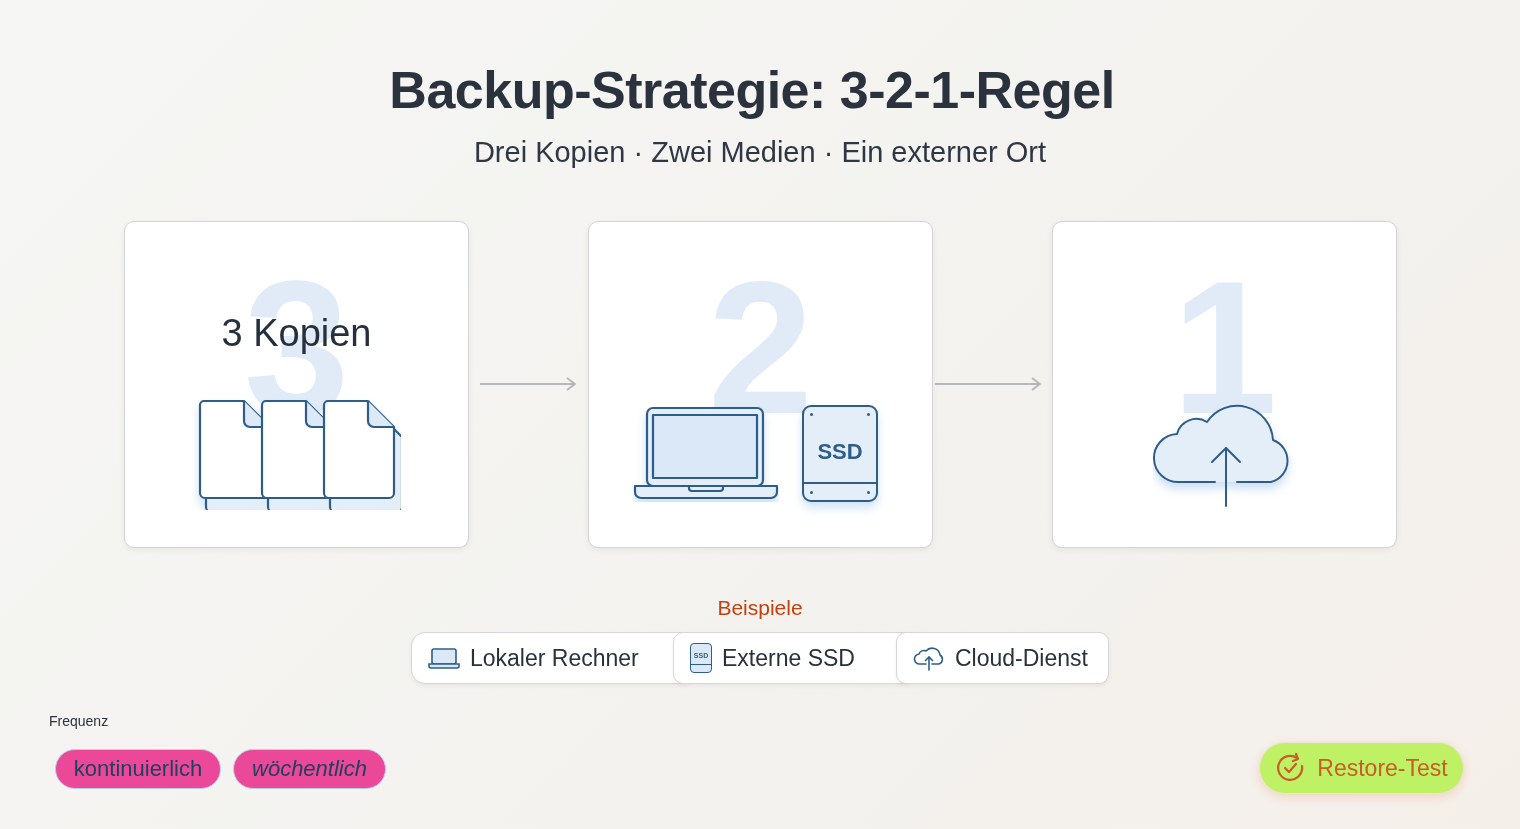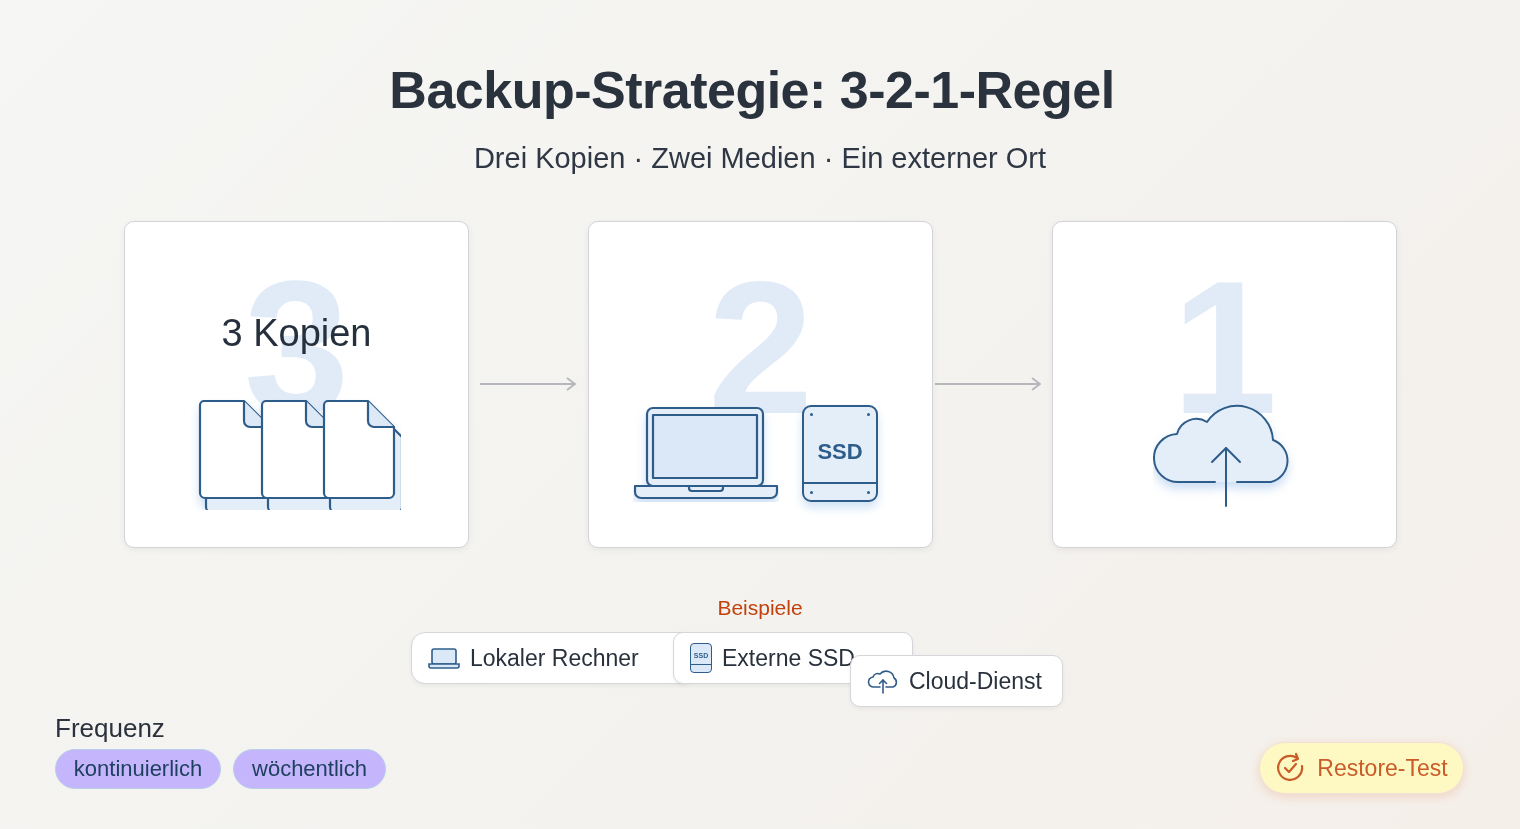--- a/index.html
+++ b/index.html
@@ -8,21 +8,21 @@
     background: linear-gradient(135deg, #f6f6f4 0%, #f3f2ef 60%, #f5efe9 100%);
     font-family: "Liberation Sans", "DejaVu Sans", sans-serif;
     color:#27303d;
   }
   .title {
     position:absolute; left:0; right:16px; top:60px; text-align:center;
     font-size:52px; font-weight:bold; color:#2a323e; letter-spacing:-0.5px;
   }
   .subtitle {
     position:absolute; left:0; right:0; top:136px; text-align:center;
-    font-size:29px; color:#2f3744;margin-top:6px;
+    font-size:29px; color:#2f3744;
   }
   .card {
     position:absolute; top:221px; width:343px; height:325px;
     background:#fff; border:1.5px solid #d3d4d8; border-radius:10px;
     box-shadow: 0 2px 6px rgba(0,0,0,0.06);
     overflow:hidden;
   }
   .card .bignum {
     position:absolute; left:0; right:0; top:212px; transform:translateY(-50%);
     text-align:center; font-size:190px; font-weight:bold; color:#e1ebf8;
@@ -39,31 +39,31 @@
     font-size:21px; color:#c2410c;
   }
   .chip {
     position:absolute; top:632px; height:52px; background:#fff;
     border:1.5px solid #d5d6da; border-radius:10px;
     box-shadow:0 2px 4px rgba(0,0,0,0.05);
     display:flex; align-items:center; gap:10px; padding:0 16px;
     box-sizing:border-box; font-size:23px; color:#29313d;
   }
   .freq-label {
-    position:absolute; left:55px; top:713px; font-size:26px; color:#2b323d;
+    position:absolute; left:49px; top:713px; font-size:14px; color:#2b323d;
   }
   .pill {
     position:absolute; top:749px; height:40px; border-radius:20px;
-    background:#c4b5fd; border:1.5px solid #b9cfe8; box-sizing:border-box;
+    background:#ec4899; border:1.5px solid #b9cfe8; box-sizing:border-box;
     display:flex; align-items:center; justify-content:center;
     font-size:22px; color:#20405f;
   }
   .restore {
     position:absolute; left:1259px; top:742px; width:205px; height:52px;
-    background:#fef9c3; border-radius:26px; box-sizing:border-box;
+    background:#bef264; border-radius:26px; box-sizing:border-box;
     border:1px solid #f0e2d8;
     box-shadow:0 3px 10px rgba(230,120,60,0.22);
     display:flex; align-items:center; justify-content:center; gap:10px;
     font-size:23px; color:#c95c28;
   }
 </style>
 </head>
 <body>
 
 <div class="title">Backup-Strategie: 3-2-1-Regel</div>
@@ -150,34 +150,34 @@
 </div>
 
 <div class="chip" style="left:673px; width:240px;">
   <div style="position:relative; width:22px; height:30px; border:1.6px solid #2f5d8a; border-radius:4px; background:#dbe8f7; box-sizing:border-box;">
     <span style="position:absolute; left:0; right:0; top:8px; text-align:center; font-size:7px; font-weight:bold; color:#2f5d8a;">SSD</span>
     <span style="position:absolute; left:0; right:0; top:20px; height:1px; background:#2f5d8a;"></span>
   </div>
   <span>Externe SSD</span>
 </div>
 
-<div class="chip" style="left:850px; width:213px;margin-top:23px;">
+<div class="chip" style="left:896px; width:213px;">
   <svg width="32" height="26" viewBox="0 0 32 26">
     <g fill="none" stroke="#2f5d8a" stroke-width="1.6" stroke-linecap="round" stroke-linejoin="round">
       <path d="M13 19 H7 a5 5 0 0 1 -1 -10 a5 5 0 0 1 7 -3 a8 8 0 0 1 14 4 a5 5 0 0 1 -1 9 H19"></path>
       <line x1="16" y1="25" x2="16" y2="12"></line>
       <polyline points="12.5,15.5 16,12 19.5,15.5"></polyline>
     </g>
   </svg>
   <span>Cloud-Dienst</span>
 </div>
 
 <div class="freq-label">Frequenz</div>
 <div class="pill" style="left:55px; width:166px;">kontinuierlich</div>
-<div class="pill" style="left:233px; width:153px;">wöchentlich</div>
+<div class="pill" style="left:233px; width:153px;font-style:italic;">wöchentlich</div>
 
 <div class="restore">
   <svg width="32" height="32" viewBox="0 0 32 32">
     <g fill="none" stroke="#c95c28" stroke-width="2.2" stroke-linecap="round" stroke-linejoin="round">
       <path d="M27 14 A12 12 0 1 1 22 6"></path>
       <polyline points="21,2 23,7 18,9"></polyline>
       <polyline points="10,16 14,20 21,12"></polyline>
     </g>
   </svg>
   <span>Restore-Test</span>

